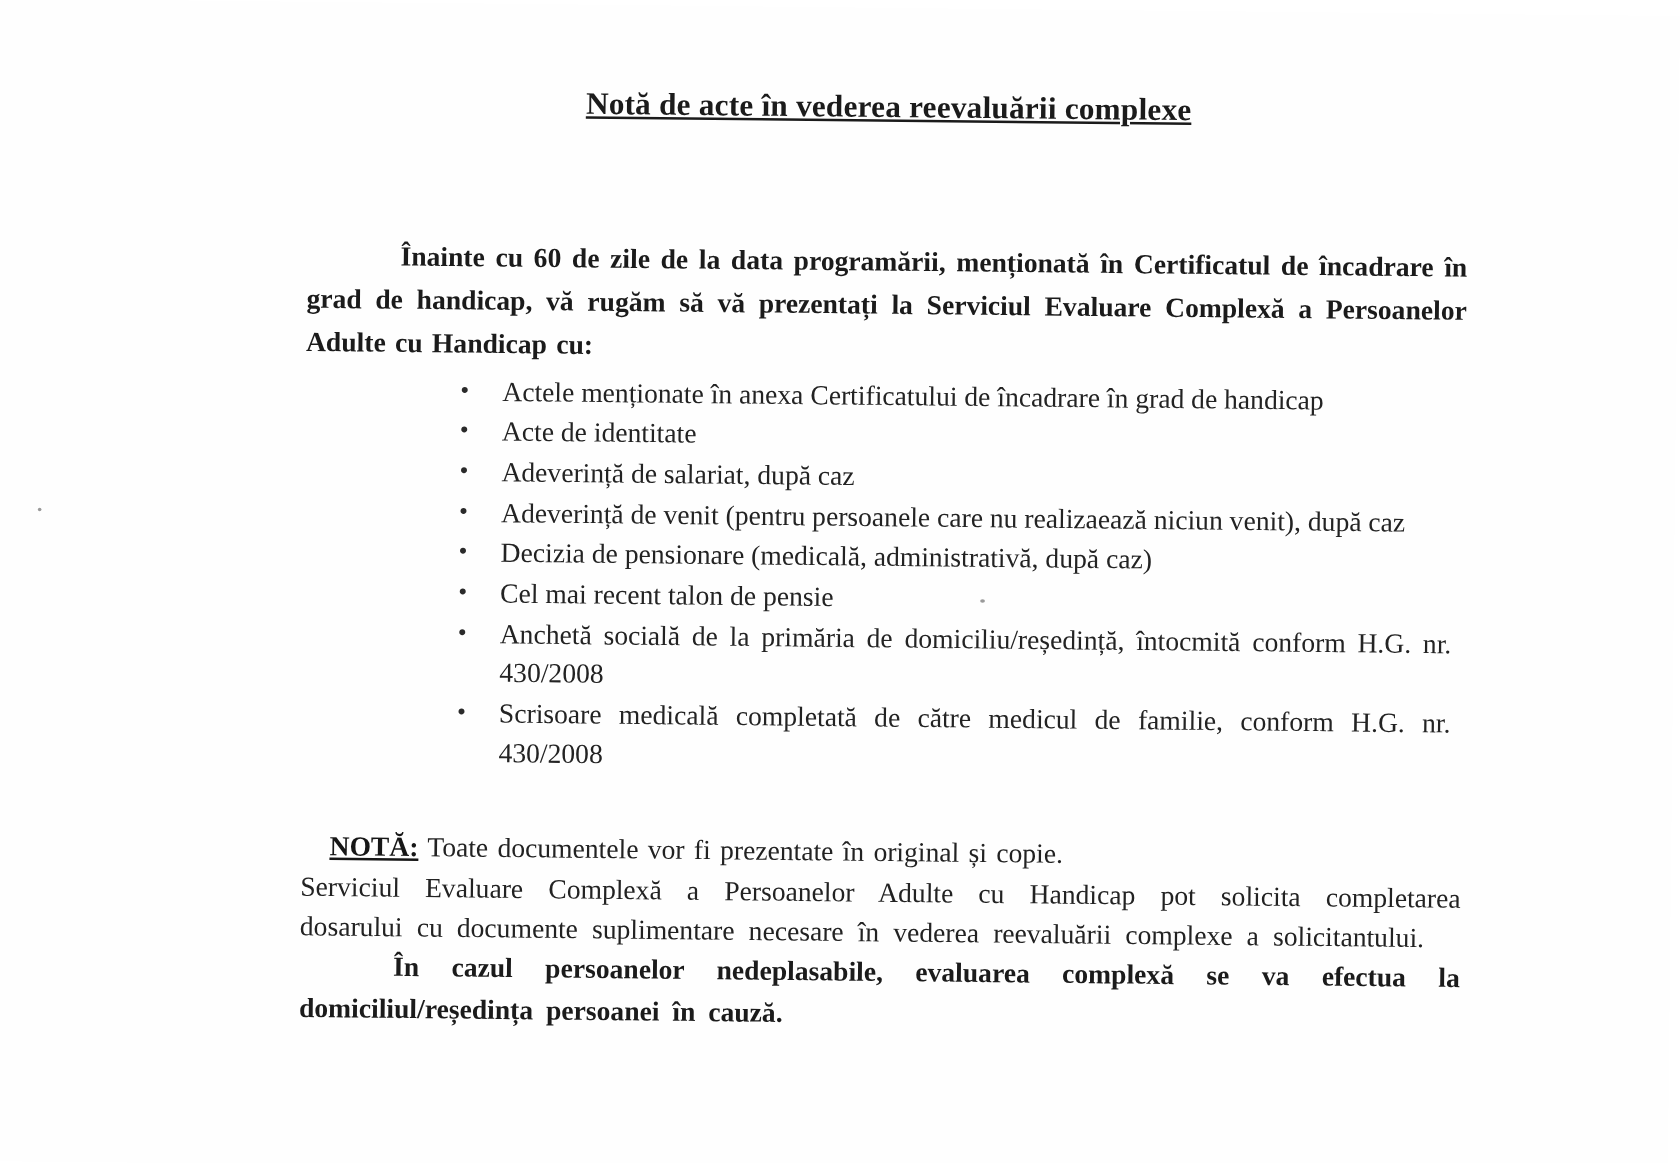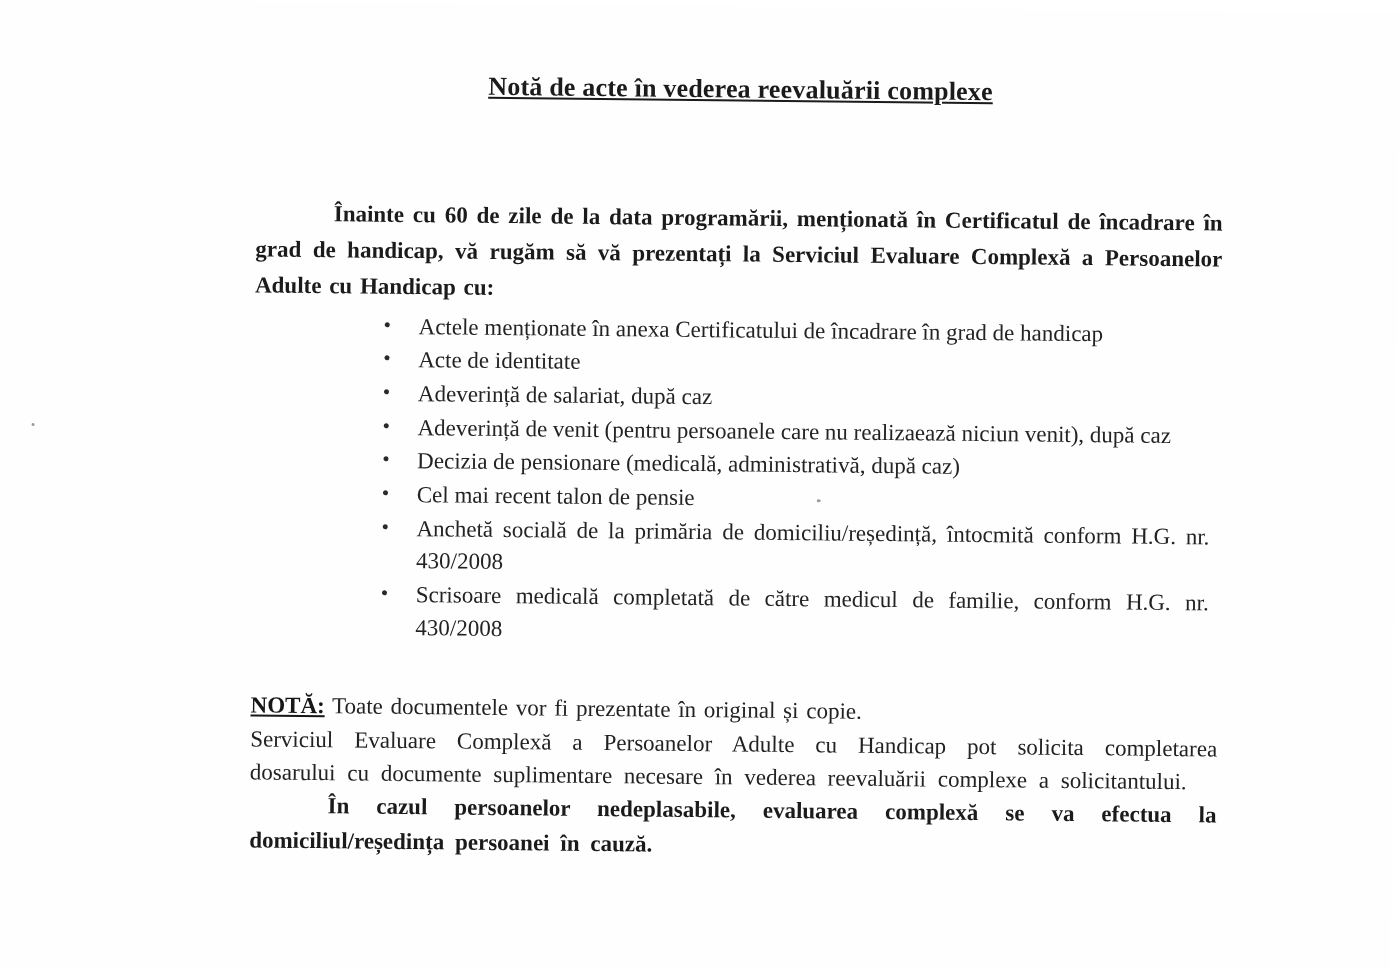--- a/index.html
+++ b/index.html
@@ -69,20 +69,21 @@
     font-size: 23px;
     line-height: 1.45;
     text-align: justify;
     word-spacing: 2px;
     color: #222222;
   }
   .nota-label {
     font-weight: bold;
     text-decoration: underline;
     color: #161616;
+    margin-left: 24px;
   }
   .nota-continuation {
     margin: 0;
     font-size: 23px;
     line-height: 1.45;
     text-align: justify;
     word-spacing: 6px;
     color: #222222;
   }
   .closing {

